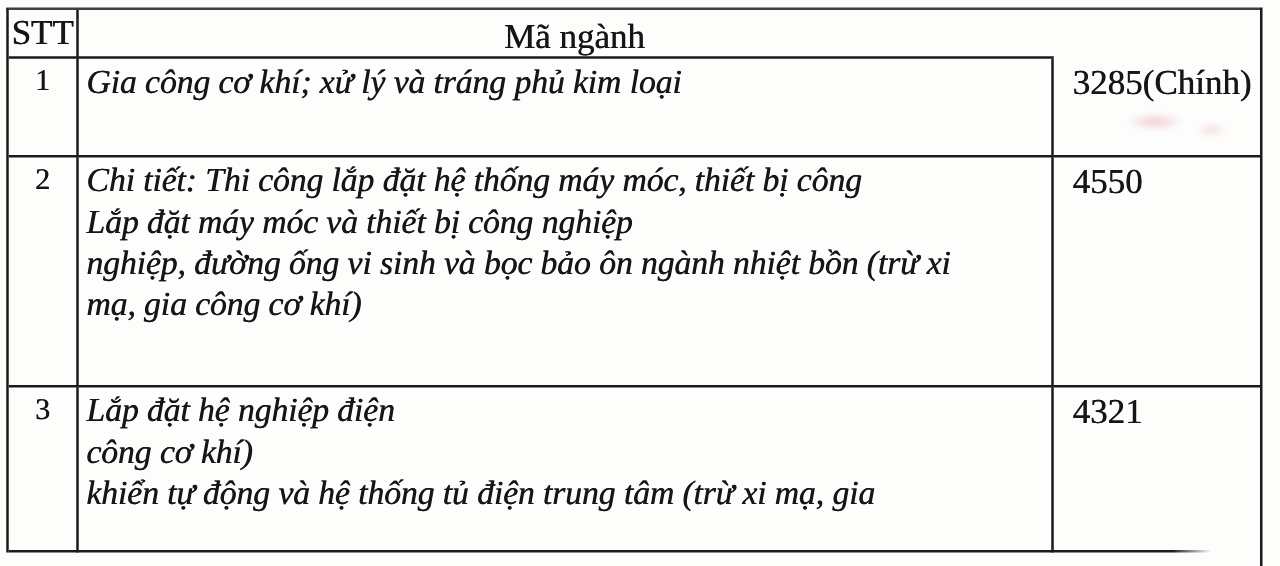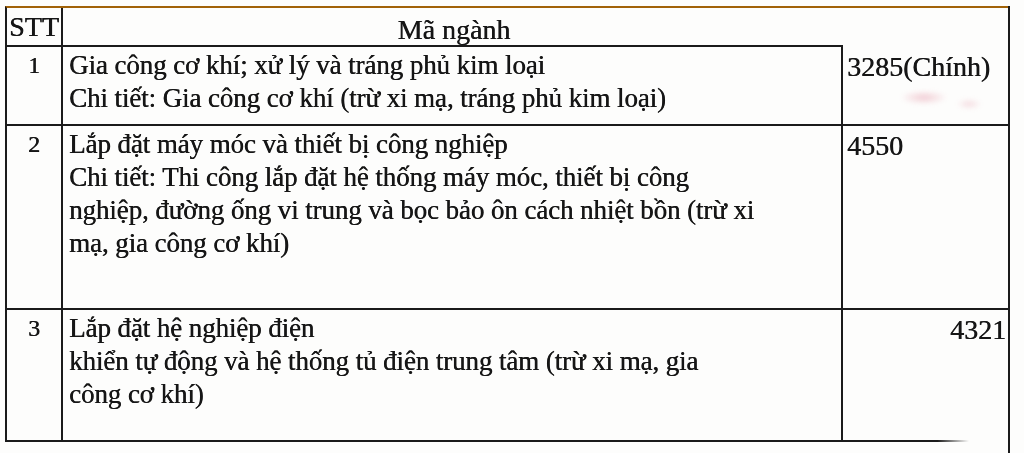--- a/index.html
+++ b/index.html
@@ -13,21 +13,21 @@
     background: #fdfdfc;
     overflow: hidden;
     font-family: "Liberation Serif", "DejaVu Serif", serif;
     color: #161616;
   }
   .doc-table {
     position: absolute;
     left: 5px;
     top: 6px;
     width: 1003px;
-    border-top: 2px solid #a16207;
+    border-top: 2px solid #404040;
     border-left: 2px solid #1b1b1b;
     box-sizing: border-box;
     background: transparent;
   }
   .t-row {
     display: grid;
     grid-template-columns: 56px 780px 165px;
   }
   .cell {
     box-sizing: border-box;
@@ -50,35 +50,36 @@
   .stt-cell {
     text-align: center;
     font-size: 24px;
     padding-top: 5px;
   }
   .name-cell {
     padding: 2px 4px 0 6px;
     font-size: 27px;
     line-height: 33px;
     letter-spacing: -0.1px;
+    font-style: italic;
   }
   .name-line {
     white-space: nowrap;
   }
   .code-cell {
-    padding: 3px 2px 0 4px;
+    padding: 3px 2px 0 15px;
     font-size: 28px;
     line-height: 33px;
     white-space: nowrap;
   }
   .row-1 .cell { min-height: 79px; }
   .row-2 .cell { min-height: 184px; }
   .row-3 .cell { min-height: 132px; }
   
-  .row-3 .code-cell { border-bottom: none; text-align: right; }
+  .row-3 .code-cell { border-bottom: none; }
   
   .bottom-ext {
     position: absolute;
     left: 836px;
     bottom: 0;
     width: 126px;
     height: 2px;
     background: linear-gradient(to right, #1b1b1b 75%, rgba(27,27,27,0));
   }
   
@@ -121,42 +122,41 @@
 
     <div class="t-row header-row">
       <div class="cell">STT</div>
       <div class="cell code-cell">Mã ngành</div>
     </div>
 
     <div class="t-row row-1">
       <div class="cell stt-cell">1</div>
       <div class="cell name-cell">
         <div class="name-line">Gia công cơ khí; xử lý và tráng phủ kim loại</div>
-        <div class="name-line">Chi tiết: Gia công cơ khí (trừ xi mạ, tráng phủ kim loại)</div>
       </div>
       <div class="cell code-cell">3285(Chính)</div>
     </div>
 
     <div class="t-row row-2">
       <div class="cell stt-cell">2</div>
       <div class="cell name-cell">
+        <div class="name-line">Chi tiết: Thi công lắp đặt hệ thống máy móc, thiết bị công</div>
         <div class="name-line">Lắp đặt máy móc và thiết bị công nghiệp</div>
-        <div class="name-line">Chi tiết: Thi công lắp đặt hệ thống máy móc, thiết bị công</div>
-        <div class="name-line">nghiệp, đường ống vi trung và bọc bảo ôn cách nhiệt bồn (trừ xi</div>
+        <div class="name-line">nghiệp, đường ống vi sinh và bọc bảo ôn ngành nhiệt bồn (trừ xi</div>
         <div class="name-line">mạ, gia công cơ khí)</div>
       </div>
       <div class="cell code-cell">4550</div>
     </div>
 
     <div class="t-row row-3">
       <div class="cell stt-cell">3</div>
       <div class="cell name-cell">
         <div class="name-line">Lắp đặt hệ nghiệp điện</div>
+        <div class="name-line">công cơ khí)</div>
         <div class="name-line">khiển tự động và hệ thống tủ điện trung tâm (trừ xi mạ, gia</div>
-        <div class="name-line">công cơ khí)</div>
       </div>
       <div class="cell code-cell">4321</div>
     </div>
 
     <div class="bottom-ext"></div>
   </div>
 
   <div class="right-border"></div>
 
   <div class="artifact artifact-1"></div>

